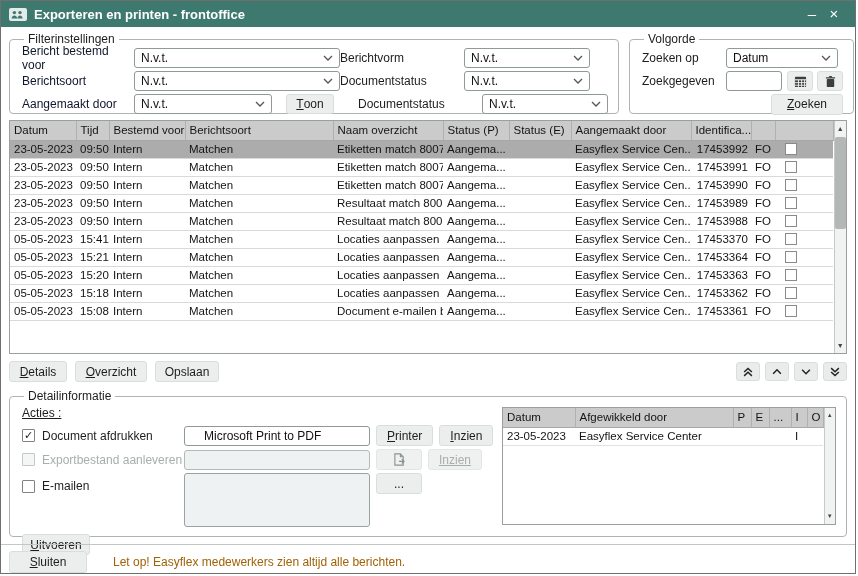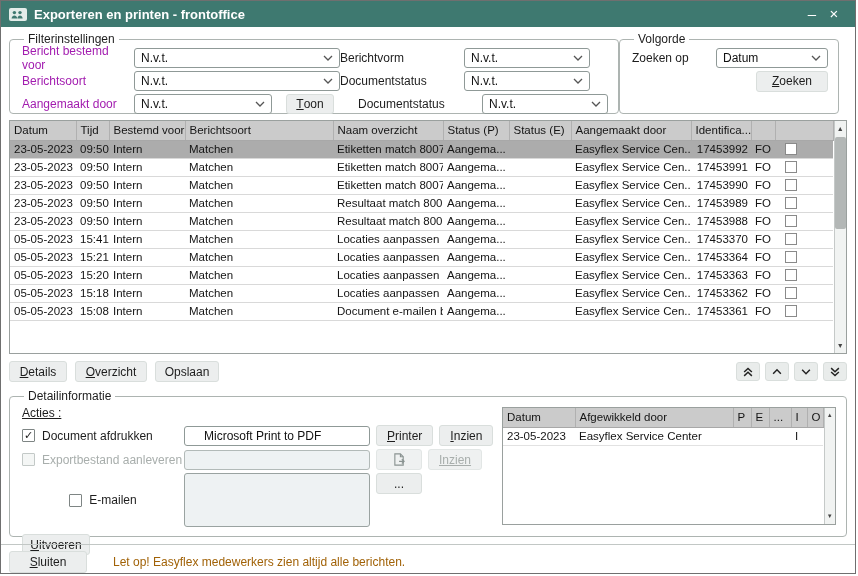--- a/index.html
+++ b/index.html
@@ -7,27 +7,27 @@
   body { font-family:"Liberation Sans", sans-serif; background:#fff; }
   .window { width:856px; height:574px; border:1px solid #6f6f6f; background:#fff; display:flex; flex-direction:column; }
 
   
   .titlebar { height:26px; background:#3e7970; display:flex; align-items:center; padding:0 10px 0 8px; flex:none; }
   .titlebar .appicon { width:18px; height:13px; margin-right:7px; flex:none; }
   .titlebar .title { color:#fff; font-size:13px; font-weight:bold; flex:1; white-space:nowrap; }
   .winbtn { color:#fff; font-size:15px; width:22px; text-align:center; cursor:default; line-height:26px; }
 
   
-  .top { display:flex; padding:5px 8px 0 8px; flex:none; }
+  .top { display:flex; padding:5px 8px 0 8px; gap:10px; flex:none; }
   fieldset { border:1px solid #adb4b1; border-radius:4px; padding:2px 10px 5px 12px; }
   legend { font-size:12px; color:#1d1d1d; padding:0 4px; margin-left:2px; }
   .filters { width:610px; height:82px; }
   .volgorde { width:220px; height:82px; }
   .frow { display:flex; align-items:center; height:20px; margin-bottom:3px; }
-  .flabel { font-size:12px; color:#a21caf; width:112px; flex:none; }
+  .flabel { font-size:12px; color:#0f172a; width:112px; flex:none; }
   .flabel2 { font-size:12px; color:#1d1d1d; width:124px; flex:none; }
   .vlabel { font-size:12px; color:#1d1d1d; width:84px; flex:none; }
   .select { height:20px; background:#fff; border:1px solid #8f9997; border-radius:3px; display:flex; align-items:center; padding:0 6px; font-size:12px; color:#111; }
   .select .sv { flex:1; white-space:nowrap; overflow:hidden; }
   .s1 { width:206px; } .s3 { width:138px; } .sr { width:126px; } .svg-sel { width:112px; }
   .tinput { height:20px; background:#fff; border:1px solid #8f9997; border-radius:3px; font-size:12px; padding:0 19px; font-family:"Liberation Sans",sans-serif; color:#111; }
   .btn { height:20px; background:#eceeee; border:1px solid #d9dedc; border-radius:3px; font-size:12px; color:#1d1d1d; padding:0 10px; font-family:"Liberation Sans",sans-serif; cursor:default; display:inline-flex; align-items:center; justify-content:center; white-space:nowrap; }
   .iconbtn { width:26px; padding:0; }
   .btn.disabled { color:#a8aeac; background:#eff1f1; border-color:#e2e6e5; }
 
@@ -157,20 +157,42 @@
     <fieldset class="volgorde">
       <legend>Volgorde</legend>
       <div class="frow">
         <span class="vlabel">Zoeken op</span>
         <div class="select svg-sel">
           <span class="sv">Datum</span>
           <svg width="10" height="6" viewBox="0 0 10 6">
               <path d="M1 1 L5 5 L9 1" stroke="#555" fill="none" stroke-width="1.3"></path>
             </svg>
         </div>
+      </div>
+      <div class="frow">
+        <span class="vlabel">Zoekgegeven</span>
+        <input class="tinput" style="width: 56px;" value="">
+        <button class="btn iconbtn" style="margin-left:5px;">
+          <svg width="13" height="13" viewBox="0 0 14 14">
+              <rect x="1" y="2" width="12" height="11" rx="1" fill="#3a3f3e"></rect>
+              <line x1="1" y1="5.2" x2="13" y2="5.2" stroke="#fff" stroke-width="1.1"></line>
+              <line x1="4.8" y1="5.2" x2="4.8" y2="13" stroke="#fff" stroke-width="0.9"></line>
+              <line x1="8.2" y1="5.2" x2="8.2" y2="13" stroke="#fff" stroke-width="0.9"></line>
+              <line x1="11.4" y1="5.2" x2="11.4" y2="13" stroke="#fff" stroke-width="0.9"></line>
+              <line x1="1" y1="8.2" x2="13" y2="8.2" stroke="#fff" stroke-width="0.9"></line>
+              <line x1="1" y1="11" x2="13" y2="11" stroke="#fff" stroke-width="0.9"></line>
+            </svg>
+        </button>
+        <button class="btn iconbtn" style="margin-left:4px;">
+          <svg width="13" height="13" viewBox="0 0 14 14">
+              <rect x="3" y="4.2" width="8" height="8.8" rx="1" fill="#3a3f3e"></rect>
+              <rect x="2" y="2.4" width="10" height="1.5" rx="0.5" fill="#3a3f3e"></rect>
+              <rect x="5.4" y="1" width="3.2" height="1.6" rx="0.5" fill="#3a3f3e"></rect>
+            </svg>
+        </button>
       </div>
       <div class="frow">
         <button class="btn" style="margin-left:auto; width:72px; height:21px;"><u>Z</u>oeken</button>
       </div>
     </fieldset>
   </div>
 
   <div class="gridwrap">
     <table class="maintable">
       <colgroup>
@@ -402,21 +424,21 @@
         <button class="btn dbtn disabled">
           <svg width="15" height="13" viewBox="0 0 16 14">
               <path d="M3 1 h6 l3 3 v9 h-9 z" fill="none" stroke="#8a9391" stroke-width="1.2"></path>
               <path d="M9 1 v3 h3" fill="none" stroke="#8a9391" stroke-width="1.2"></path>
               <path d="M7.5 9 h5.5 M10.5 6.7 L13 9 L10.5 11.3" stroke="#8a9391" fill="none" stroke-width="1.2"></path>
             </svg>
         </button>
         <button class="btn dbtn disabled" style="min-width:54px;text-decoration:underline;">Inzien</button>
       </div>
       <div class="drow alignTop">
-        <span class="cbwrap" style="margin-top:20px;justify-content:center;">
+        <span class="cbwrap" style="margin-top:6px;">
           <span class="cb"></span>
           <span class="cblabel">E-mailen</span>
         </span>
         <div class="emailbox"></div>
         <button class="btn dbtn">...</button>
       </div>
       <div class="drow" style="margin-top:7px;">
         <button class="btn" style="width:68px; height:21px; padding:0;"><u>U</u>itvoeren</button>
       </div>
     </div>

